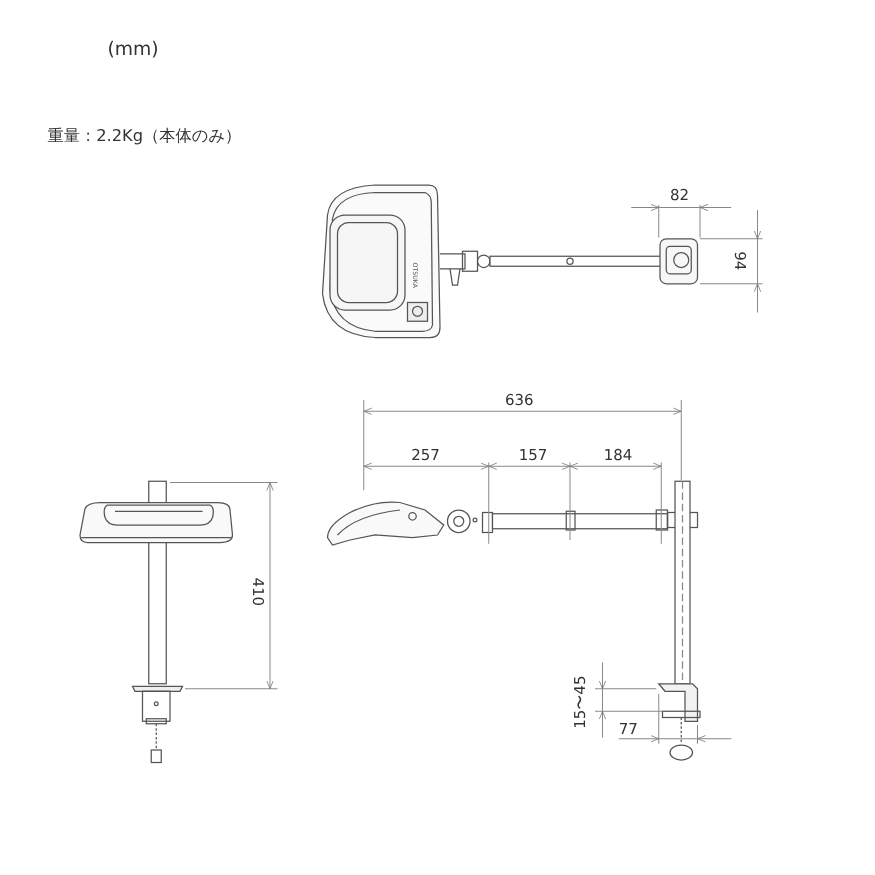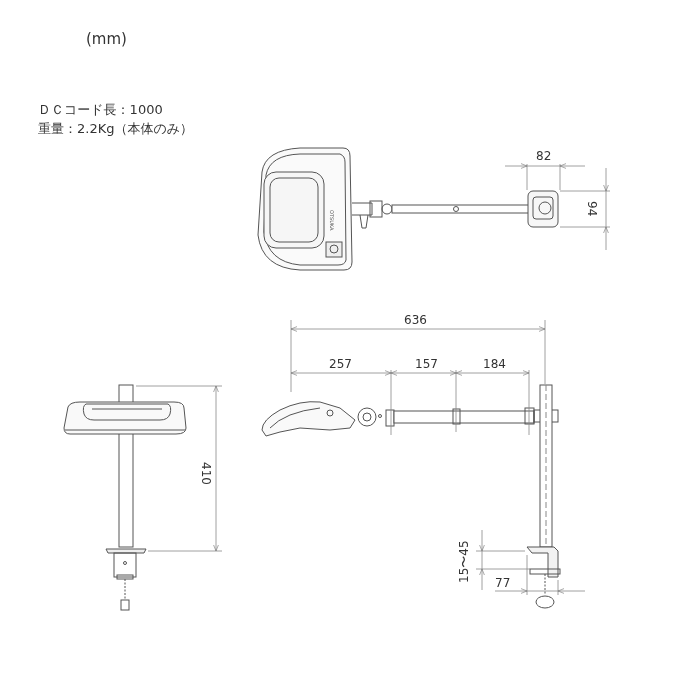--- a/index.html
+++ b/index.html
@@ -9,21 +9,20 @@
     .spec-line { white-space: nowrap; }
     svg.drawing { position: absolute; left: 0; top: 0; }
     .dimtext { font-family: "DejaVu Sans", "Liberation Sans", sans-serif; font-size: 12px; fill: #333; }
   </style>
 </head>
 <body>
 
 <div class="unit">(mm)</div>
 
 <div class="specs">
-  <div class="spec-line"><span>ＤＣコード長：</span><span>1000</span></div>
   <div class="spec-line"><span>重量：</span><span>2.2Kg（本体のみ）</span></div>
 </div>
 
 <svg class="drawing" width="700" height="700" viewBox="0 0 700 700">
   <defs>
     <marker id="arr" viewBox="0 0 10 10" refX="10" refY="5" markerWidth="8" markerHeight="8" orient="auto-start-reverse">
       <path d="M0,1 L10,5 L0,9" fill="none" stroke="#777" stroke-width="1"></path>
     </marker>
   </defs>
 

